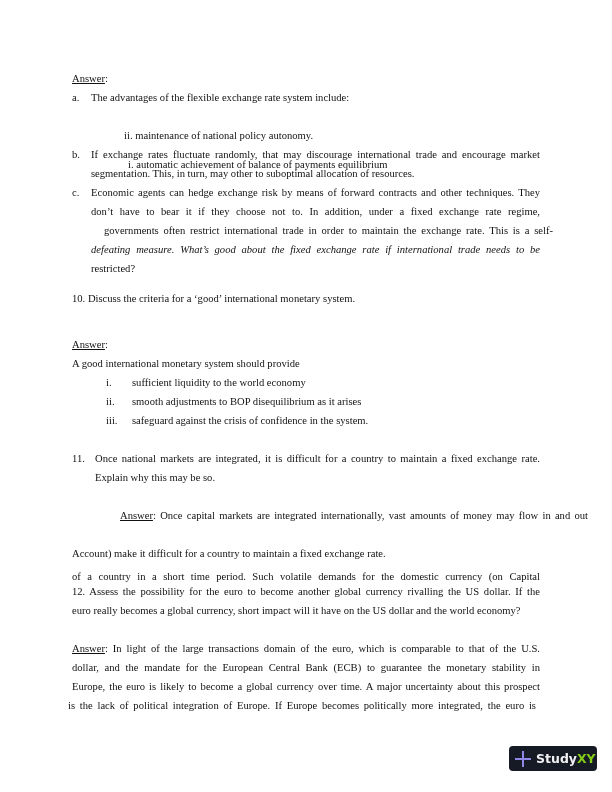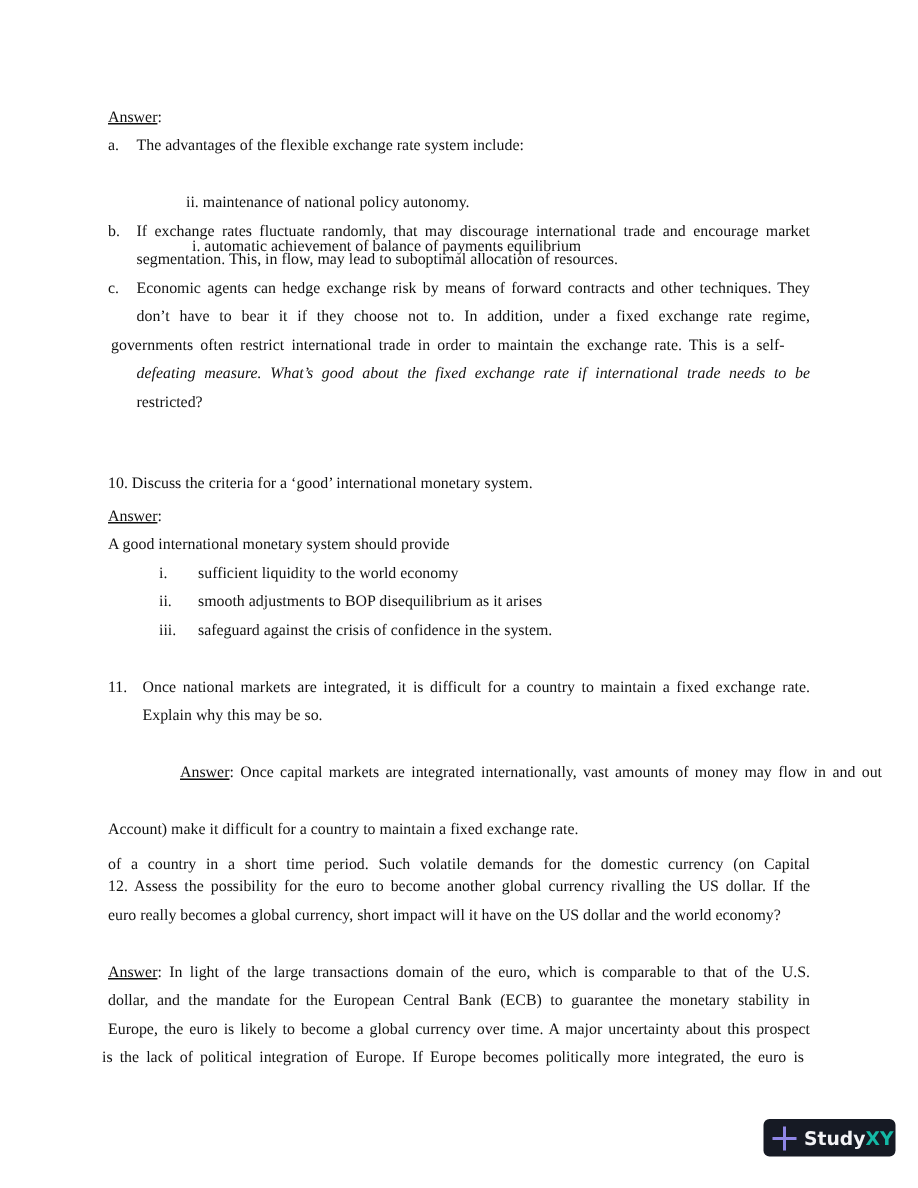--- a/index.html
+++ b/index.html
@@ -8,46 +8,46 @@
   .line { position: absolute; white-space: nowrap; line-height: 13px; }
   .just { white-space: normal; text-align: justify; text-align-last: justify; }
   .u { text-decoration: underline; }
   .badge { position: absolute; left: 509px; top: 746px; width: 88px; height: 25px;
            background: #161a24; border-radius: 4px; display: flex; align-items: center; }
   .badge .plus { position: relative; width: 16px; height: 16px; margin-left: 6px; }
   .badge .plus::before, .badge .plus::after { content: ""; position: absolute; background: #8f86e6; }
   .badge .plus::before { left: 7px; top: 0; width: 2px; height: 16px; }
   .badge .plus::after { left: 0; top: 7px; width: 16px; height: 2px; }
   .badge .txt { font-family: "DejaVu Sans", sans-serif; font-weight: bold; font-size: 12.5px; margin-left: 5px; color: #f2f2f5; }
-  .badge .xy { color: #14b8a6; }
+  .badge .xy { color: #84cc16; }
 </style>
 </head>
 <body>
 
 <div>
 
   <div class="line" style="left:72px;top:72px;"><span class="u">Answer</span><span>:</span></div>
 
   <div class="line" style="left:72px;top:91px;">a.</div>
   <div class="line" style="left:91px;top:91px;">The advantages of the flexible exchange rate system include:</div>
   <div class="line" style="left:128px;top:120px;margin-top:38px;">i. automatic achievement of balance of payments equilibrium</div>
   <div class="line" style="left:124px;top:129px;">ii. maintenance of national policy autonomy.</div>
 
   <div class="line" style="left:72px;top:148px;">b.</div>
   <div class="line just" style="left:91px;top:148px;width:449px;">If exchange rates fluctuate randomly, that may discourage international trade and encourage market</div>
-  <div class="line" style="left:91px;top:167px;">segmentation.  This, in flow, may lead to suboptimal allocation of resources.</div>
+  <div class="line" style="left:91px;top:167px;">segmentation.  This, in turn, may other to suboptimal allocation of resources.</div>
 
   <div class="line" style="left:72px;top:186px;">c.</div>
   <div class="line just" style="left:91px;top:186px;width:449px;">Economic agents can hedge exchange risk by means of forward contracts and other techniques. They</div>
   <div class="line just" style="left:91px;top:205px;width:449px;">don’t have to bear it if they choose not to. In addition, under a fixed exchange rate regime,</div>
-  <div class="line just" style="left:74px;top:224px;width:449px;">governments often restrict international trade in order to maintain the exchange rate. This is a self-</div>
+  <div class="line just" style="left:104px;top:224px;width:449px;">governments often restrict international trade in order to maintain the exchange rate. This is a self-</div>
   <div class="line just" style="left:91px;top:243px;width:449px;font-style:italic;">defeating measure. What’s good about the fixed exchange rate if international trade needs to be</div>
   <div class="line" style="left:91px;top:262px;">restricted?</div>
 
-  <div class="line" style="left:72px;top:316px;">10.  Discuss the criteria for a ‘good’ international monetary system.</div>
+  <div class="line" style="left:72px;top:292px;">10.  Discuss the criteria for a ‘good’ international monetary system.</div>
   <div class="line" style="left:72px;top:338px;"><span class="u">Answer</span><span>:</span></div>
   <div class="line" style="left:72px;top:357px;">A good international monetary system should provide</div>
   <div class="line" style="left:106px;top:376px;">i.</div>
   <div class="line" style="left:132px;top:376px;">sufficient liquidity to the world economy</div>
   <div class="line" style="left:106px;top:395px;">ii.</div>
   <div class="line" style="left:132px;top:395px;text-align:center;">smooth adjustments to BOP disequilibrium as it arises</div>
   <div class="line" style="left:106px;top:414px;">iii.</div>
   <div class="line" style="left:132px;top:414px;">safeguard against the crisis of confidence in the system.</div>
 
   <div class="line" style="left:72px;top:452px;">11.</div>

